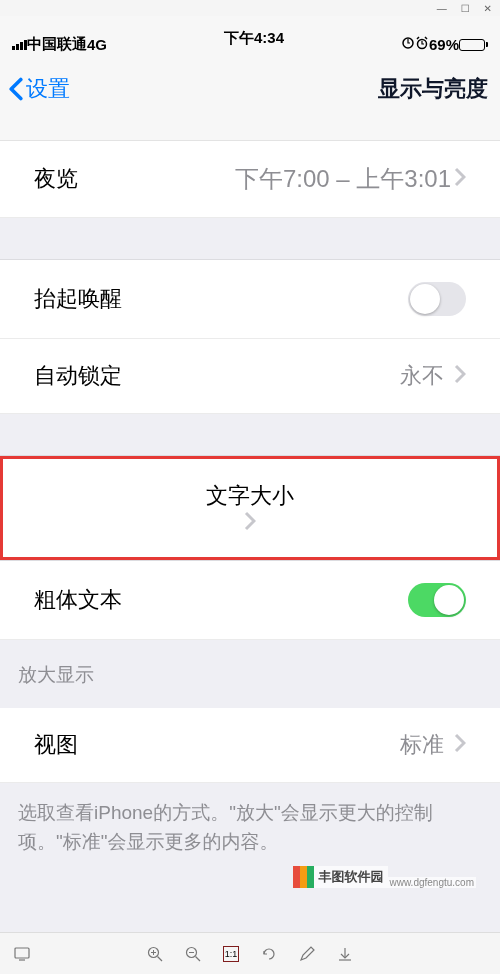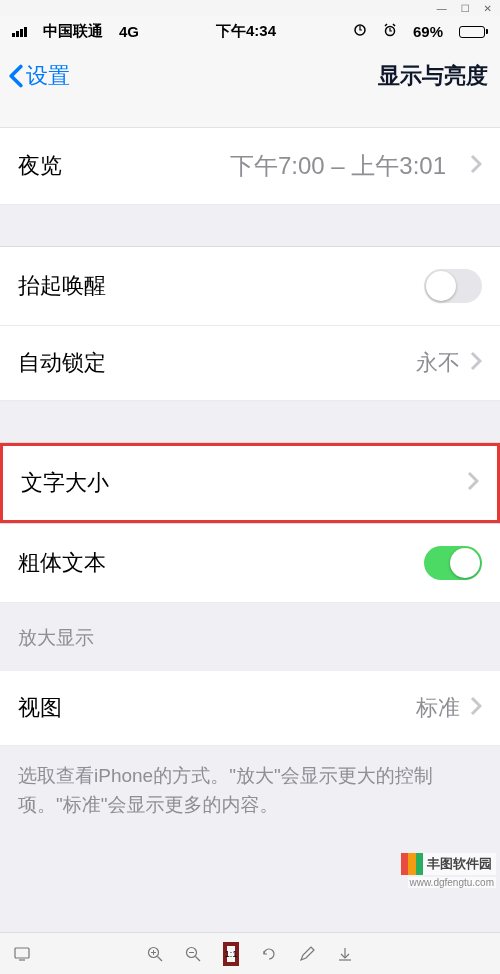--- a/index.html
+++ b/index.html
@@ -6,65 +6,65 @@
     body { width: 500px; height: 974px; background: #fff; position: relative; overflow: hidden; }
     
     
     .window-chrome { position: absolute; top: 0; left: 0; right: 0; height: 16px; background: #f5f5f5; display: flex; justify-content: flex-end; align-items: center; padding-right: 8px; gap: 14px; font-size: 10px; color: #666; }
     .window-chrome span { cursor: default; }
     
     .phone-area { position: absolute; top: 16px; left: 0; right: 0; bottom: 42px; background: #efeff4; overflow: hidden; }
     
     
     .status-bar { display: flex; justify-content: space-between; align-items: center; padding: 6px 12px; background: #f7f7f7; font-size: 15px; font-weight: 600; color: #000; }
-    .status-left, .status-right { display: flex; align-items: center; gap: 16px; }
+    .status-left, .status-right { display: flex; align-items: center; gap: 0; margin-top: 13px; }
     .status-center { font-weight: 700; }
     .signal-icon { display: inline-flex; align-items: flex-end; gap: 1px; }
     .signal-icon i { width: 3px; background: #000; display: inline-block; }
     .signal-icon i:nth-child(1){height:4px;} .signal-icon i:nth-child(2){height:6px;} .signal-icon i:nth-child(3){height:8px;} .signal-icon i:nth-child(4){height:10px;}
     .battery { display: inline-flex; align-items: center; }
     .battery-body { width: 26px; height: 12px; border: 1.5px solid #000; border-radius: 3px; position: relative; padding: 1px; }
     .battery-fill { background: #000; height: 100%; border-radius: 1px; }
     .battery-tip { width: 2px; height: 5px; background: #000; margin-left: 1px; border-radius: 0 1px 1px 0; }
     
     
     .nav-bar { display: flex; align-items: center; justify-content: flex-end; position: relative; padding: 14px 12px 36px; background: #f7f7f7; border-bottom: 1px solid rgba(0,0,0,0.08); }
     .nav-back { position: absolute; left: 8px; display: flex; align-items: center; color: #007aff; font-size: 22px; gap: 2px; }
     .nav-title { font-size: 22px; font-weight: 700; color: #0f172a; }
     
     
     .content { }
-    .row { background: #fff; display: flex; align-items: center; padding: 22px 18px; border-bottom: 1px solid rgba(0,0,0,0.08); }
+    .row { background: #fff; display: flex; align-items: center; padding: 22px 34px; border-bottom: 1px solid rgba(0,0,0,0.08); }
     .row-label { font-size: 22px; color: #000; flex: 0 0 auto; }
     .row-spacer { flex: 1; }
     .row-value { font-size: 22px; color: #8e8e93; margin-right: 10px; }
-    .row-value-lg { font-size: 24px; color: #8e8e93; margin-right: 24px; }
+    .row-value-lg { font-size: 24px; color: #8e8e93; margin-right: 3px; }
     .chevron svg { width: 12px; height: 20px; }
     .chevron svg path { stroke: #c7c7cc; stroke-width: 3; fill: none; }
     
     .section-gap { height: 42px; background: #efeff4; border-bottom: 1px solid rgba(0,0,0,0.08); }
     
     .toggle { width: 58px; height: 34px; border-radius: 17px; position: relative; background: #e5e5ea; }
     .toggle.on { background: #4cd964; }
     .toggle-knob { width: 30px; height: 30px; border-radius: 50%; background: #fff; position: absolute; top: 2px; left: 2px; box-shadow: 0 1px 3px rgba(0,0,0,0.3); }
     .toggle.on .toggle-knob { left: auto; right: 2px; }
     
     .highlighted { border: 3px solid #e53935; margin: 0; }
     
     .section-header { padding: 22px 18px 20px; font-size: 19px; color: #8e8e93; background: #efeff4; }
     .section-footer { padding: 16px 18px; font-size: 19px; color: #8e8e93; background: #efeff4; line-height: 1.5; }
     
     
     .bottom-toolbar { position: absolute; bottom: 0; left: 0; right: 0; height: 42px; background: #f5f5f5; border-top: 1px solid #ddd; display: flex; align-items: center; padding: 0 12px; gap: 22px; justify-content: center; }
     .bottom-toolbar .left-icon { position: absolute; left: 14px; }
     .tb-icon { width: 16px; height: 16px; display: inline-flex; align-items: center; justify-content: center; color: #666; font-size: 13px; }
-    .tb-box { border: 4px solid #7f1d1d; width: 16px; height: 24px; font-size: 9px; display: flex; align-items: center; justify-content: center; }
-    
-    
-    .watermark { position: absolute; right: 4px; bottom: 44px; display: flex; flex-direction: column; align-items: flex-end; text-align: right; }
+    .tb-box { border: 1px solid #7f1d1d; width: 16px; height: 16px; font-size: 9px; display: flex; align-items: center; justify-content: center; }
+    
+    
+    .watermark { position: absolute; right: 24px; bottom: 44px; display: flex; flex-direction: row; align-items: flex-end; text-align: right; }
     .wm-logo { display: flex; align-items: center; background: rgba(255,255,255,0.7); }
     .wm-logo-color { display: flex; width: 22px; height: 22px; }
     .wm-logo-color span { flex: 1; }
     .wm-text { font-size: 13px; font-weight: 700; color: #444; padding: 0 4px; }
     .wm-url { font-size: 10px; color: #888; margin-top: 2px; background: rgba(255,255,255,0.7); padding: 0 2px;}
   </style>
 </head>
 <body>
 
 <div class="window-chrome">
@@ -145,21 +145,21 @@
       <span class="row-spacer"></span>
       <span class="row-value">永不</span>
       <span class="chevron"><svg viewBox="0 0 12 20">
             <path d="M2 2 L10 10 L2 18"></path>
           </svg></span>
     </div>
 
     <div class="section-gap"></div>
 
     <div class="highlighted">
-      <div class="row" style="border-bottom:none;">
+      <div class="row" style="border-bottom:none;flex-direction:column;">
         <span class="row-label">文字大小</span>
         <span class="row-spacer"></span>
         <span class="chevron"><svg viewBox="0 0 12 20">
               <path d="M2 2 L10 10 L2 18"></path>
             </svg></span>
       </div>
     </div>
     <div style="height:1px;background:rgba(0,0,0,0.08);"></div>
 
     <div class="row">

